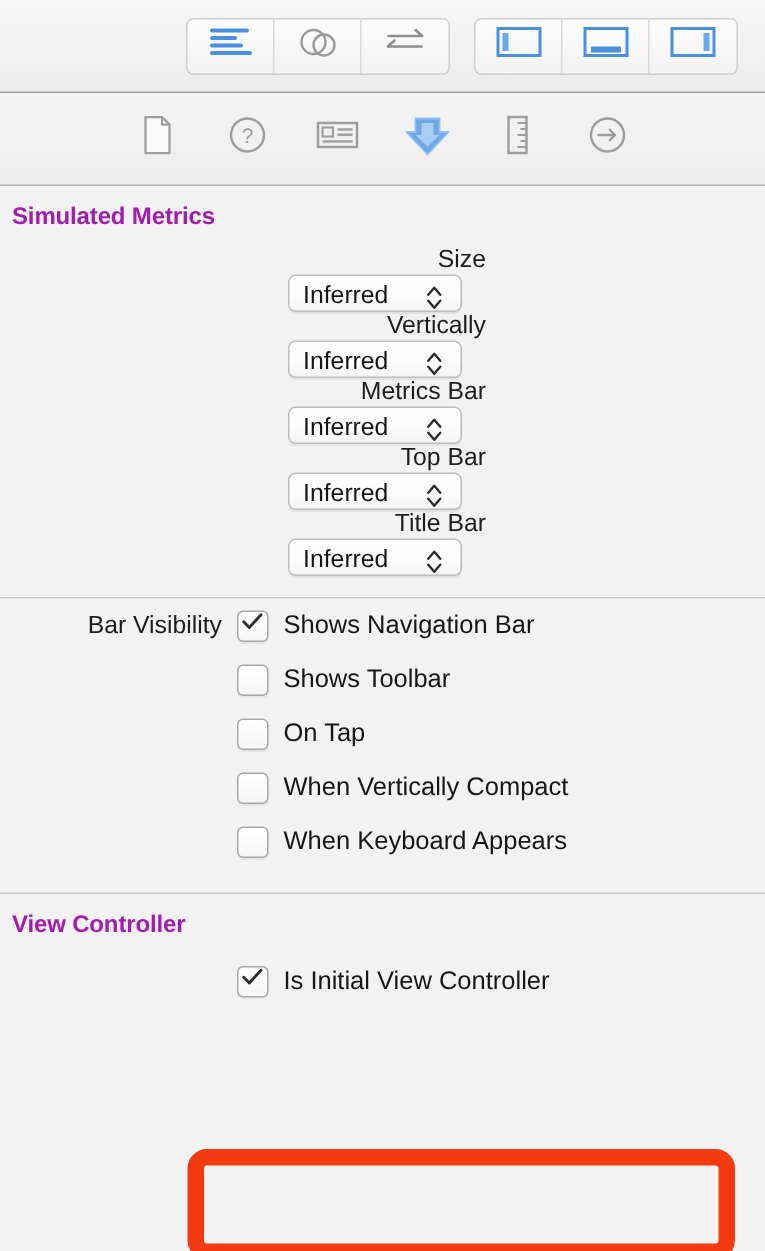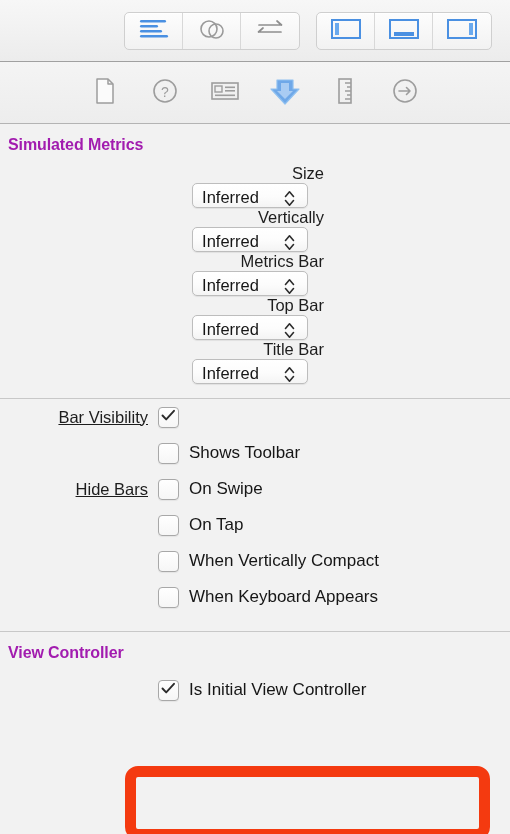--- a/index.html
+++ b/index.html
@@ -142,21 +142,20 @@
   }
   .check-label {
     width: 158px;
     text-align: right;
     font-size: 16.5px;
     color: #1d1d1d;
     padding-right: 10px;
     box-sizing: border-box;
     flex: none;
     white-space: nowrap;
-    text-decoration: underline;
   }
   .checkbox {
     width: 21px;
     height: 21px;
     border: 1px solid #a8a8a8;
     border-radius: 4px;
     background: linear-gradient(to bottom, #ffffff, #f6f6f6);
     box-shadow: 0 1px 1px rgba(0,0,0,0.06);
     flex: none;
     display: flex;
@@ -393,33 +392,29 @@
 
   <div class="check-row">
     <div class="check-label">Bar Visibility</div>
     <div class="checkbox">
       <span>
         <svg width="15" height="13" viewBox="0 0 15 13">
           <path d="M1.5 6.5 L5.2 10.4 L13 1.8" fill="none" stroke="#2b2b2b" stroke-width="1.9" stroke-linecap="round" stroke-linejoin="round"></path>
         </svg>
       </span>
     </div>
+    <div class="check-text">Shows Navigation Bar</div>
   </div>
 
   <div class="check-row">
     <div class="check-label"></div>
     <div class="checkbox"></div>
     <div class="check-text">Shows Toolbar</div>
   </div>
 
-  <div class="check-row">
-    <div class="check-label">Hide Bars</div>
-    <div class="checkbox"></div>
-    <div class="check-text">On Swipe</div>
-  </div>
 
   <div class="check-row">
     <div class="check-label"></div>
     <div class="checkbox"></div>
     <div class="check-text">On Tap</div>
   </div>
 
   <div class="check-row">
     <div class="check-label"></div>
     <div class="checkbox"></div>

